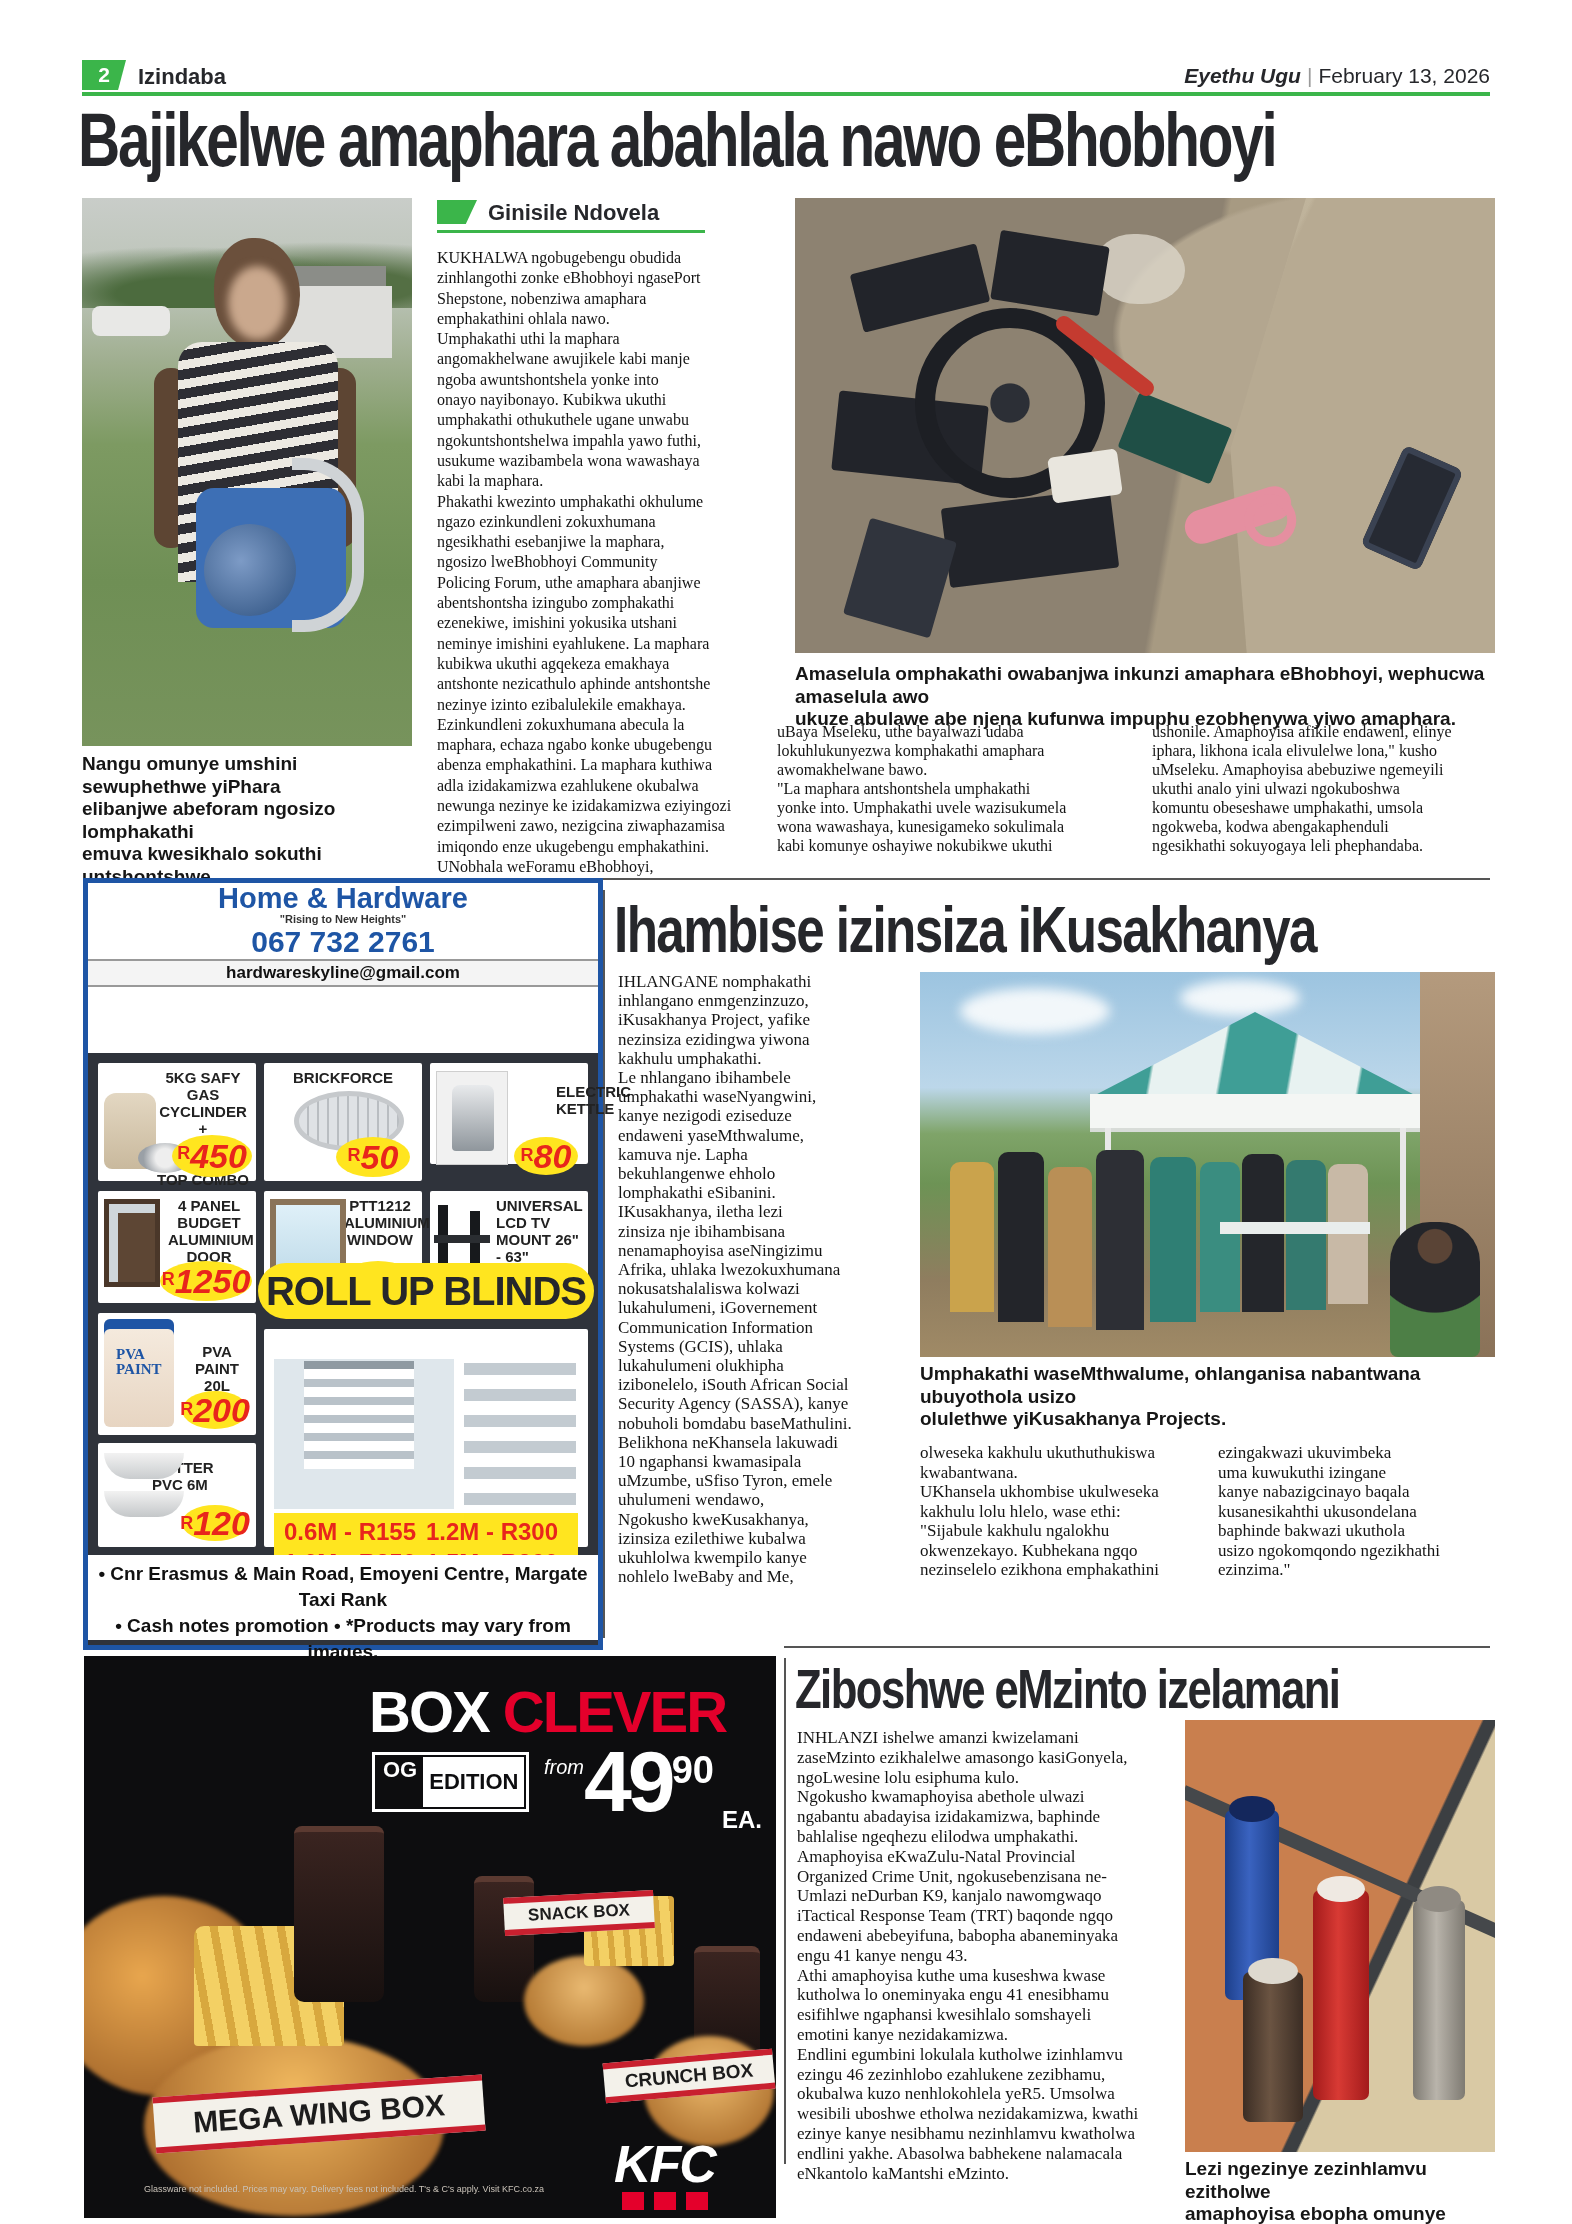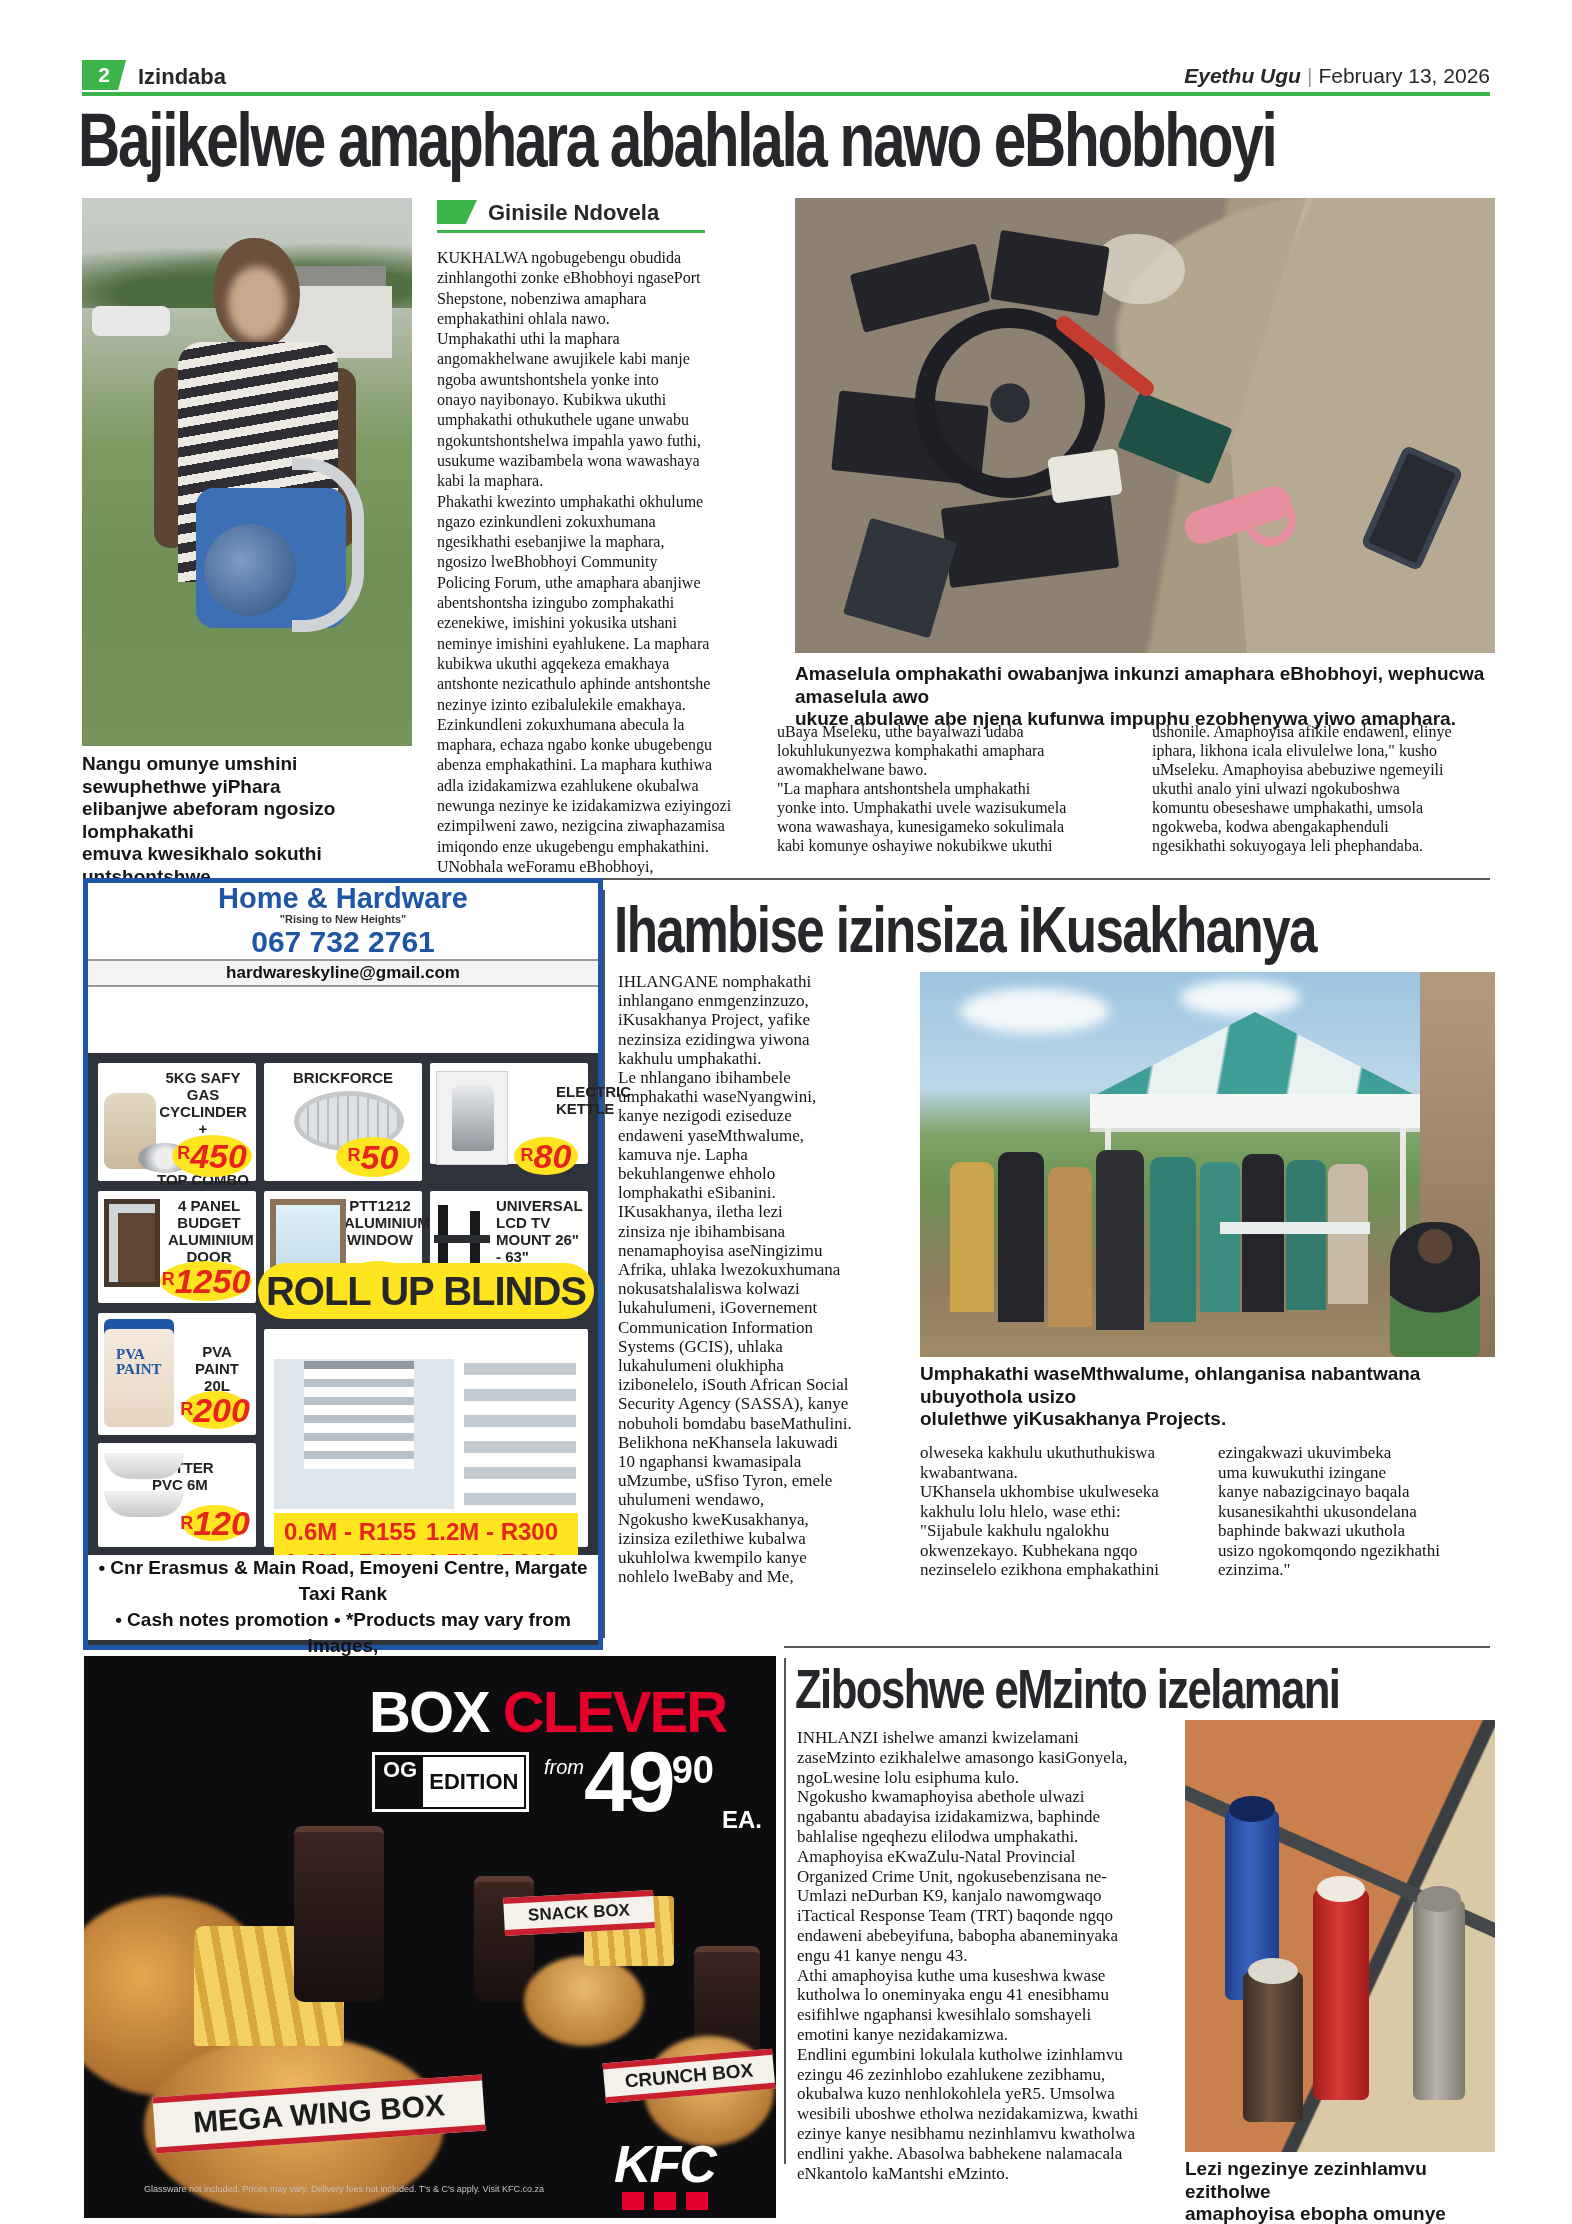--- a/index.html
+++ b/index.html
@@ -115,21 +115,21 @@
   .price{position:absolute;background:#ffe51f;border-radius:50%;color:#e8251c;font-weight:bold;
          display:flex;align-items:center;justify-content:center;}
   .price .r{font-size:18px;align-self:flex-start;margin-top:8px;}
   .price .amt{font-size:34px;font-style:italic;}
   .mock{position:absolute;font-family:Liberation Serif, serif;}
   .blinds-banner{position:absolute;background:#ffe51f;border-radius:30px;color:#26272b;
                  font-weight:bold;font-size:40px;text-align:center;letter-spacing:-1px;}
   .blinds-prices{position:absolute;background:#ffe51f;color:#e8251c;font-weight:bold;font-size:24px;
                  display:grid;grid-template-columns:1fr 1fr;line-height:30px;padding:4px 10px;box-sizing:border-box;}
   .sky-foot{left:0;top:672px;width:100%;height:85px;background:#fff;text-align:center;
-            font-weight:bold;font-size:19px;line-height:26px;color:#111;box-sizing:border-box;}
+            font-weight:bold;font-size:19px;line-height:26px;color:#111;padding-top:6px;box-sizing:border-box;}
 
   
   .kfc{left:84px;top:1656px;width:692px;height:562px;background:#0d0d0f;color:#fff;}
   .kfc-box{left:285px;top:22px;font-weight:bold;font-size:58px;letter-spacing:-2px;}
   .kfc-clever{color:#e4002b;}
   .kfc-og{left:288px;top:96px;border:3px solid #fff;padding:2px;font-weight:bold;font-size:22px;display:flex;}
   .kfc-og .og{background:#0d0d0f;color:#fff;padding:0 6px;}
   .kfc-og .ed{background:#fff;color:#0d0d0f;padding:12px 6px;}
   .kfc-from{left:460px;top:100px;font-style:italic;font-size:20px;}
   .kfc-price{left:500px;top:76px;font-weight:bold;font-size:86px;letter-spacing:-4px;}

